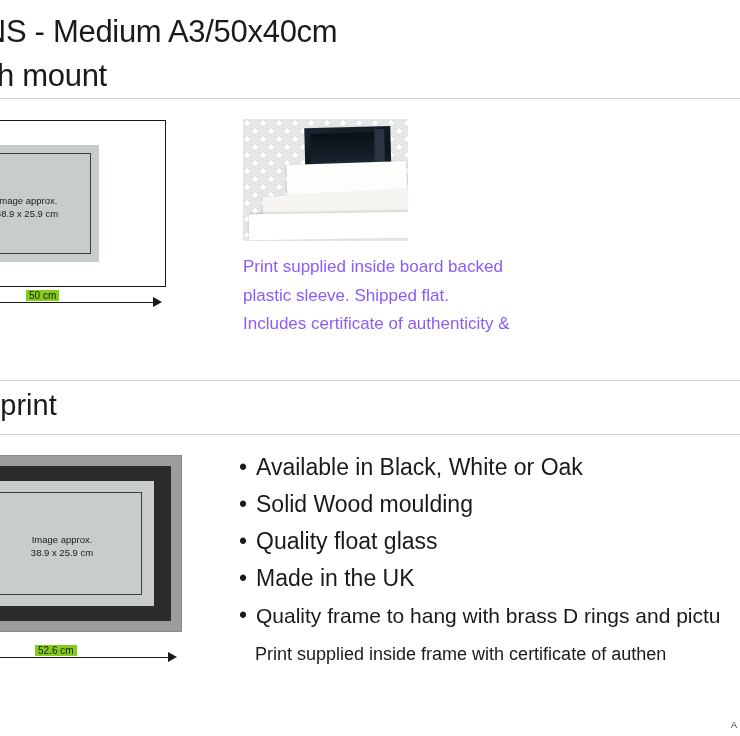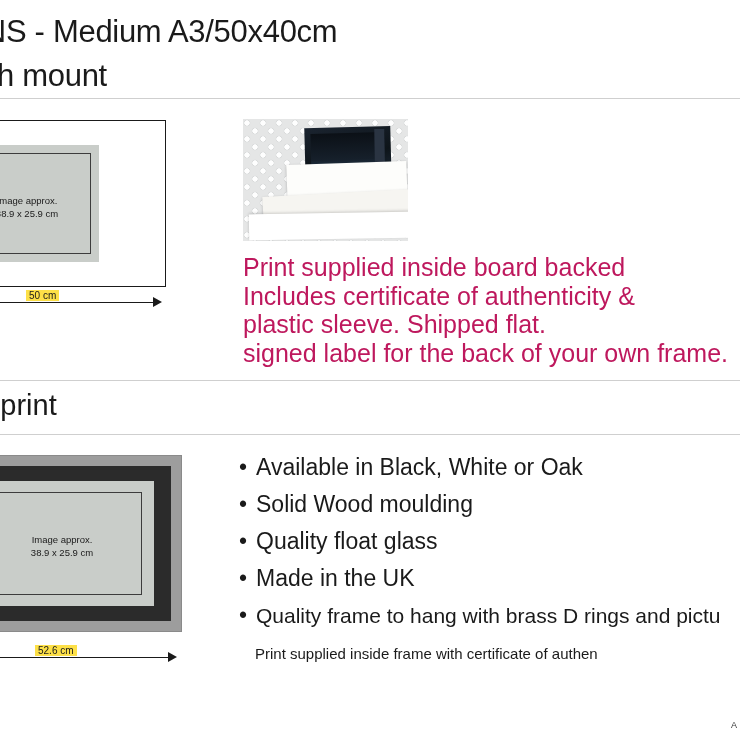--- a/index.html
+++ b/index.html
@@ -149,21 +149,21 @@
     width: 0;
     height: 0;
     border-top: 5px solid transparent;
     border-bottom: 5px solid transparent;
     border-left: 9px solid #1a1a1a;
   }
   .dim-text {
     position: absolute;
     top: -3px;
     font-size: 10px;
-    background: #fde047;
+    background: #84cc16;
     padding: 0 3px;
     white-space: nowrap;
   }
   .d1-dim { left: -46px; top: 293px; width: 212px; }
 
   
   .diag2 { left: -58px; top: 455px; width: 240px; height: 177px; }
   .d2-outer {
     position: absolute;
     left: 0; top: 0; width: 100%; height: 100%;
@@ -246,23 +246,23 @@
   .photo-edge {
     position: absolute;
     left: 132px; top: 10px; width: 10px; height: 88px;
     background: #2a3442;
     transform: rotate(-1deg);
   }
 
   
   .para {
     position: absolute;
-    font-size: 25px;
+    font-size: 17px;
     line-height: 28.5px;
-    color: #be185d;
+    color: #8b5cf6;
     white-space: nowrap;
   }
   .para-top { left: 243px; top: 253px; }
   .para-line { display: block; }
 
   
   .bullets {
     position: absolute;
     left: 239px;
     top: 449px;
@@ -282,21 +282,21 @@
     left: 0;
     top: 0;
     font-size: 23px;
   }
   .bullet.small { font-size: 21px; }
 
   .para-bottom {
     position: absolute;
     left: 255px;
     top: 640px;
-    font-size: 15px;
+    font-size: 18px;
     line-height: 28px;
     color: #1a1a1a;
     white-space: nowrap;
   }
 
   .corner-mark {
     position: absolute;
     right: 3px;
     bottom: 6px;
     font-size: 9px;
@@ -338,23 +338,22 @@
   <div class="bubble-bg"></div>
   <div class="photo-print-dark"></div>
   <div class="photo-edge"></div>
   <div class="photo-white-1"></div>
   <div class="photo-white-2"></div>
   <div class="photo-white-3"></div>
 </div>
 
 <div class="para para-top">
   <span class="para-line">Print supplied inside board backed</span>
+  <span class="para-line">plastic sleeve. Shipped flat.</span>
   <span class="para-line">Includes certificate of authenticity &amp;</span>
-  <span class="para-line">plastic sleeve. Shipped flat.</span>
-  <span class="para-line">signed label for the back of your own frame.</span>
 </div>
 
 <div class="hr hr-2"></div>
 
 <div class="section-heading sh-1">ed print</div>
 
 <div class="hr hr-3"></div>
 
 <div class="diagram diag2">
   <div class="d2-outer"></div>

